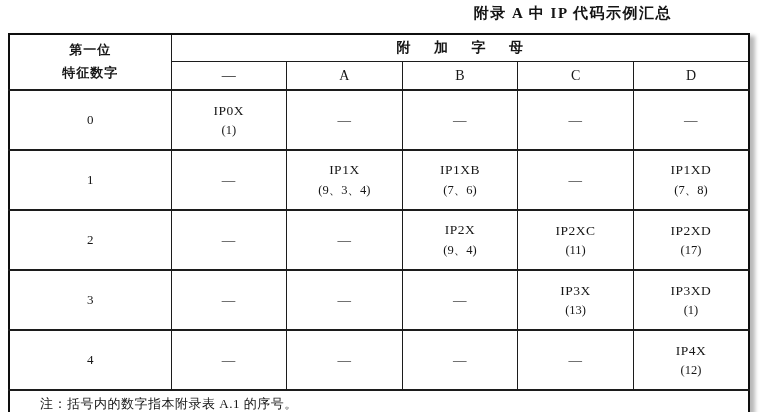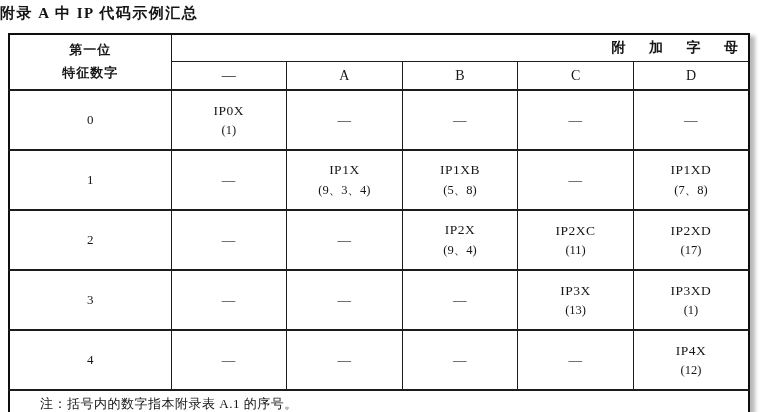--- a/index.html
+++ b/index.html
@@ -11,24 +11,25 @@
     font-family: "Liberation Serif", "DejaVu Serif", serif;
     color: #141414;
     position: relative;
     overflow: hidden;
   }
   .doc-title {
     position: absolute;
     top: 4px;
     left: 0;
     width: 636px;
-    text-align: left;
+    text-align: right;
     font-size: 15px;
     font-weight: bold;
     letter-spacing: 1.5px;
+    padding-left: 36px;
   }
   .tbl-wrap {
     position: absolute;
     left: 8px;
     top: 33px;
   }
   table.ip-table {
     border-collapse: collapse;
     table-layout: fixed;
     width: 740px;
@@ -43,21 +44,20 @@
     padding: 0;
     font-size: 13px;
     color: #161616;
   }
   tr.hdr-row-1 td.group-hdr {
     height: 26px;
     font-weight: bold;
     font-size: 14px;
     letter-spacing: 10px;
     text-indent: 10px;
-    text-align: right;
   }
   td.first-col-hdr {
     font-weight: bold;
     font-size: 13.5px;
     line-height: 1.75;
     letter-spacing: 1px;
   }
   tr.hdr-row-2 td {
     height: 27px;
     font-size: 14px;
@@ -148,21 +148,21 @@
       <td>
         <div class="l1">—</div>
 
       </td>
       <td>
         <div class="l1">IP1X</div>
         <div class="l2">(9、3、4)</div>
       </td>
       <td>
         <div class="l1">IP1XB</div>
-        <div class="l2">(5、8)</div>
+        <div class="l2">(7、6)</div>
       </td>
       <td>
         <div class="l1">—</div>
 
       </td>
       <td>
         <div class="l1">IP1XD</div>
         <div class="l2">(7、8)</div>
       </td>
     </tr>

